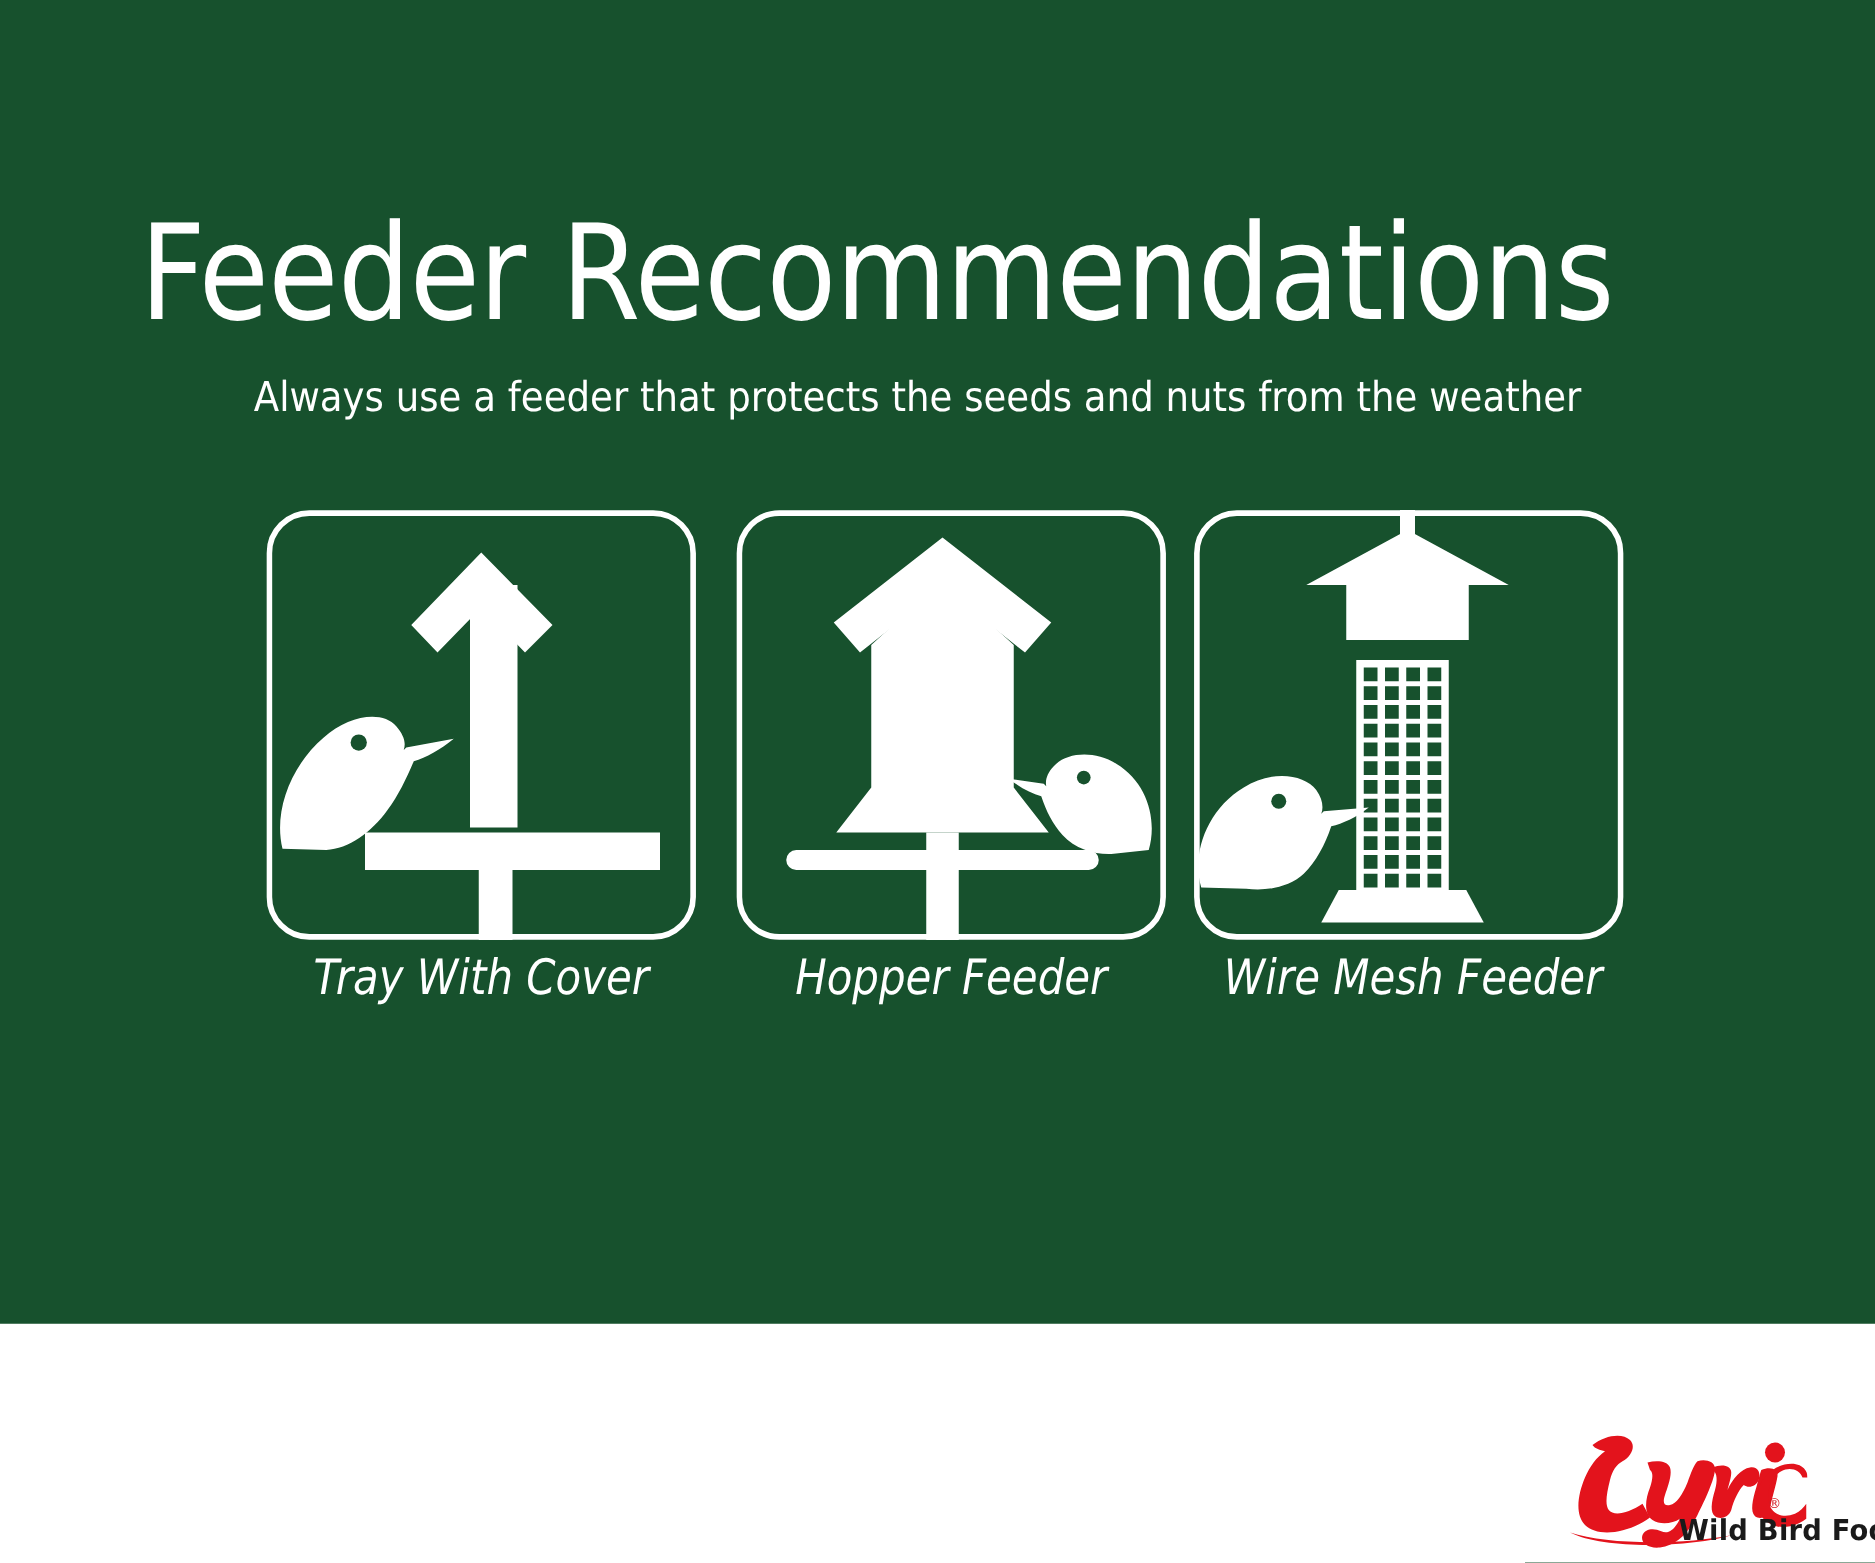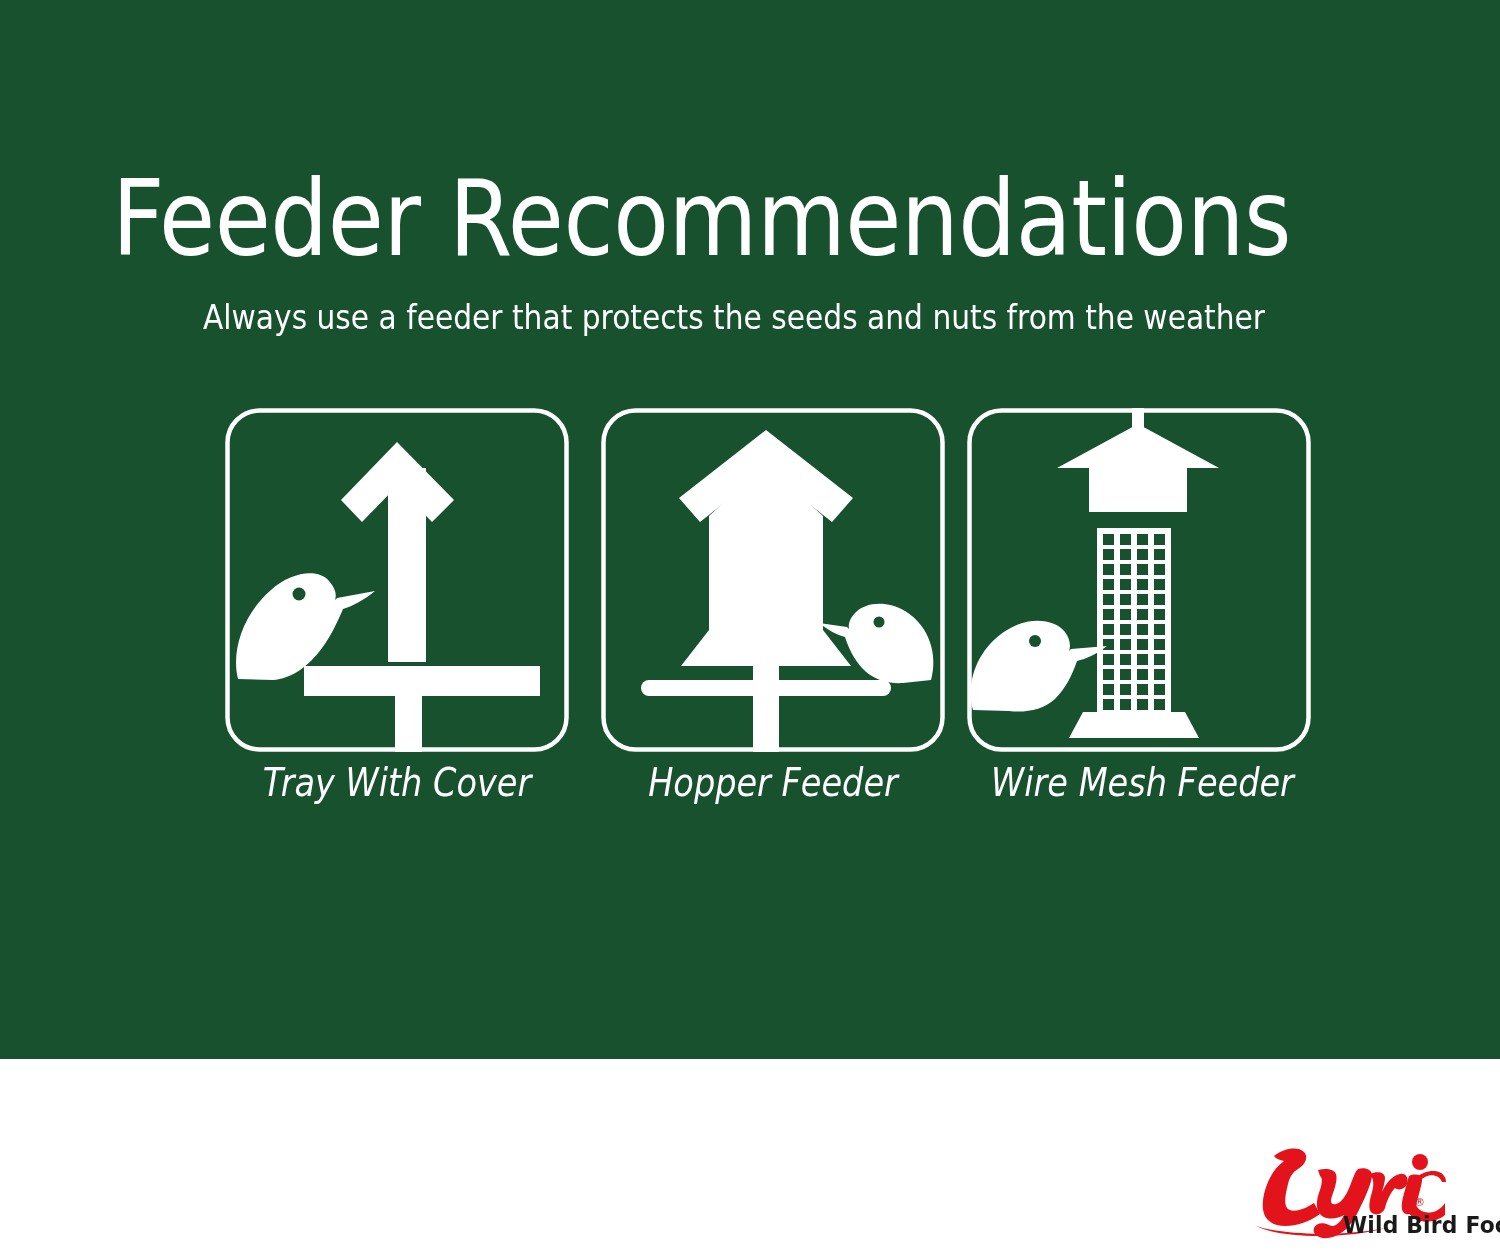--- a/index.html
+++ b/index.html
@@ -36,21 +36,21 @@
     line-height:1.1;
     color:#ffffff;
     font-weight:400;
     font-family:"DejaVu Sans","Liberation Sans",sans-serif;
     transform:scaleX(0.90);
     transform-origin:left top;
     white-space:nowrap;
   }
 
   .cards{
-    position:absolute;left:16px;top:408px;width:1188px;height:430px;
+    position:absolute;left:4px;top:408px;width:1188px;height:430px;
   }
   .card{
     position:absolute;top:0;width:344px;
   }
   .card-0{left:209px;}
   .card-1{left:585px;}
   .card-2{left:951px;}
 
   .icon-box{
     position:absolute;left:0;top:0;width:344px;height:344px;

